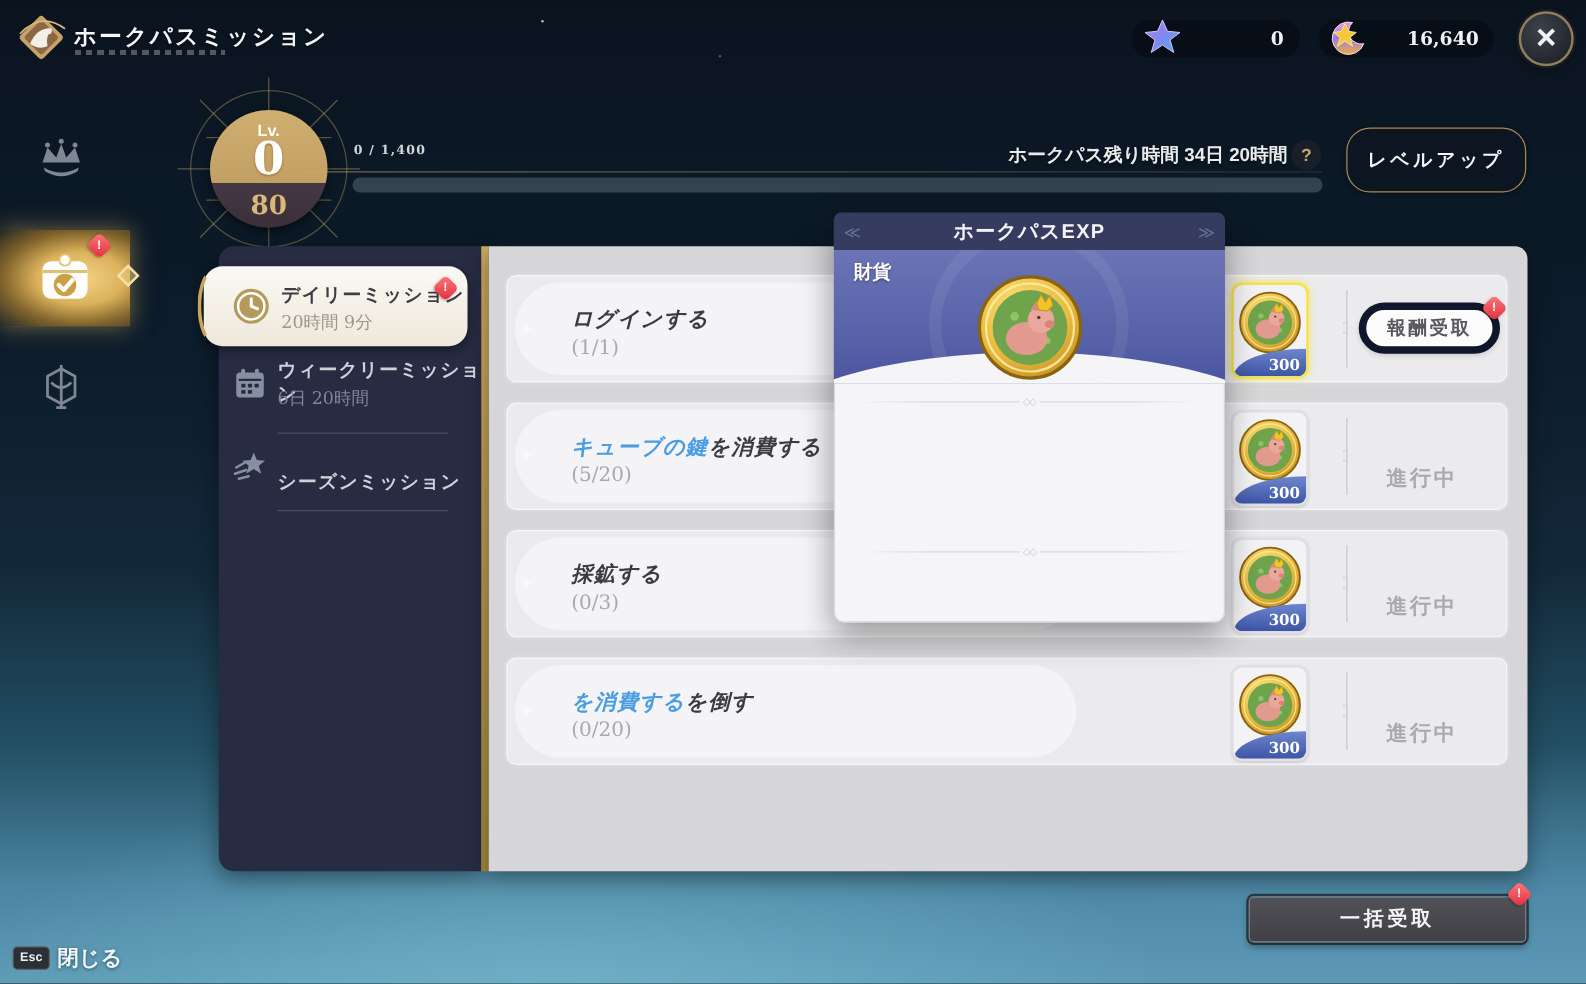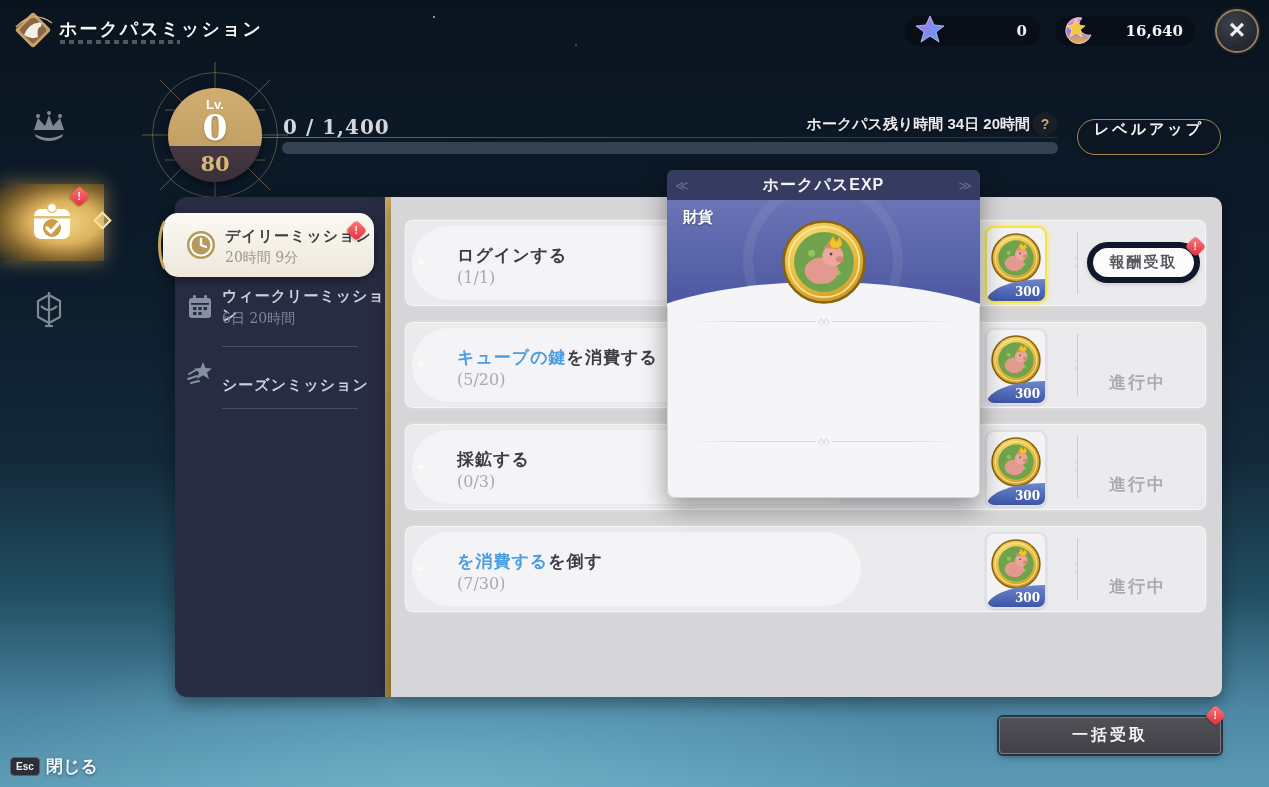--- a/index.html
+++ b/index.html
@@ -22,21 +22,21 @@
   
   .pill{position:absolute;height:30px;border-radius:15px;background:rgba(8,13,22,0.78);
     display:flex;align-items:center;}
   .pill .val{color:#f2f2f4;font-size:15px;font-weight:bold;}
   
   .mrow{position:absolute;left:403px;width:805px;height:90px;background:#ebebee;
     border:2px solid #dadadd;border-radius:10px;box-shadow:inset 0 0 0 1px rgba(255,255,255,0.6);}
   .mrow .blob{position:absolute;left:7px;top:6px;bottom:6px;width:56%;background:#f4f4f6;
     border-radius:42px;}
   .mrow .spark{position:absolute;left:11px;top:50%;transform:translateY(-50%);color:#fbfbfd;font-size:12px;}
-  .mrow .title{position:absolute;left:52px;top:24px;font-size:17px;font-weight:bold;color:#3b3b43;letter-spacing:1px;}
+  .mrow .title{position:absolute;left:52px;top:24px;font-size:17px;font-weight:bold;color:#3b3b43;letter-spacing:1px;font-style:italic;}
   .mrow .title .lnk{color:#4a9de2;}
   .mrow .count{position:absolute;left:52px;top:48px;font-size:16px;color:#a8a8ae;}
   .mrow .status{position:absolute;left:672px;right:8px;top:0;bottom:0;display:flex;align-items:center;justify-content:center;
     color:#a9a9af;font-size:17px;font-weight:bold;letter-spacing:2px;margin-top:34px;}
   .vline{position:absolute;left:672px;top:12px;bottom:12px;width:1px;background:#c9c9cd;}
   .vline i{position:absolute;left:-3px;top:50%;transform:translateY(-50%);font-style:normal;color:#bdbdc2;font-size:8px;line-height:1;}
   
   .reward{position:absolute;left:580px;top:6px;width:62px;height:77px;border-radius:9px;
     background:#f3f2f4;border:2px solid #e0e0e4;overflow:hidden;box-shadow:0 1px 2px rgba(0,0,0,0.12);text-align:center;}
   .reward.hot{border:2px solid #f6e34b;box-shadow:0 0 6px rgba(246,227,75,0.8);}
@@ -125,31 +125,31 @@
     </g>
   </svg>
   <div class="abs" style="left:168px;top:88px;width:94px;height:94px;border-radius:50%;
        background:linear-gradient(180deg,#cfae70 0%,#c3a164 60%,#c3a164 62%,#453844 62%,#3a3039 100%);
        box-shadow:0 3px 8px rgba(0,0,0,0.5);">
     <div class="abs" style="left:0;right:0;top:9px;text-align:center;color:#fdfdfb;font-size:13px;font-weight:bold;">Lv.</div>
     <div class="serif abs" style="left:0;right:0;top:18px;text-align:center;color:#ffffff;font-size:36px;font-weight:bold;text-shadow:0 1px 2px rgba(120,90,30,0.7);">0</div>
     <div class="serif abs" style="left:0;right:0;top:63px;text-align:center;color:#d9b87a;font-size:21px;font-weight:bold;">80</div>
   </div>
 
-  <div class="serif abs" style="left:283px;top:115px;color:#d3d6da;font-size:20px;font-weight:bold;letter-spacing:1px;">0 / 1,400</div>
+  <div class="serif abs" style="left:283px;top:115px;color:#d3d6da;font-size:10px;font-weight:bold;letter-spacing:1px;">0 / 1,400</div>
   <div class="abs" style="left:240px;top:137px;width:818px;height:1px;background:linear-gradient(90deg,rgba(200,170,110,0.55),rgba(200,170,110,0.15));"></div>
   <div class="abs" style="left:282px;top:142px;width:776px;height:12px;border-radius:6px;background:rgba(150,165,180,0.30);"></div>
 
   <div class="abs" style="left:785px;top:115px;width:245px;text-align:right;color:#e9eaec;font-size:15px;font-weight:bold;text-shadow:0 1px 2px rgba(0,0,0,0.5);">ホークパス残り時間 34日 20時間</div>
   <div class="abs" style="left:1033px;top:112px;width:24px;height:24px;border-radius:50%;background:rgba(28,32,42,0.85);
        display:flex;align-items:center;justify-content:center;cursor:pointer;">
     <span style="color:#c9a765;font-size:14px;font-weight:bold;">?</span>
   </div>
-  <div class="abs" style="left:1077px;top:119px;width:144px;height:36px;border-radius:19px;background:rgba(14,19,29,0.40);
-       border:1px solid #a28a54;display:flex;align-items:flex-start;justify-content:center;cursor:pointer;box-shadow:0 1px 4px rgba(0,0,0,0.4);">
+  <div class="abs" style="left:1077px;top:102px;width:144px;height:52px;border-radius:19px;background:rgba(14,19,29,0.40);
+       border:1px solid #a28a54;display:flex;align-items:center;justify-content:center;cursor:pointer;box-shadow:0 1px 4px rgba(0,0,0,0.4);">
     <span style="color:#f4f5f6;font-size:15px;font-weight:bold;letter-spacing:3px;">レベルアップ</span>
   </div>
 
   <div class="abs" style="left:26px;top:108px;width:46px;height:46px;cursor:pointer;">
     <svg width="46" height="46" viewBox="0 0 46 46">
       <g fill="#7f8792">
         <path d="M8 22 L12 10 L19 18 L23 7 L27 18 L34 10 L38 22 Z"></path>
         <circle cx="12" cy="8" r="2"></circle>
           <circle cx="23" cy="5" r="2"></circle>
           <circle cx="34" cy="8" r="2"></circle>
@@ -337,21 +337,21 @@
     <div class="vline">
         <i>◦<br>◦</i>
       </div>
     <div class="status">進行中</div>
   </div>
 
   <div class="mrow" style="top:524px;">
     <div class="blob"></div>
     <div class="spark">✦</div>
     <div class="title"><span class="lnk">を消費する</span><span>を倒す</span></div>
-    <div class="count serif">(7/30)</div>
+    <div class="count serif">(0/20)</div>
     <div class="reward">
       <svg width="52" height="52" viewBox="-50 -50 100 100">
         <circle r="46" fill="url(#gold1)" stroke="#8a6310" stroke-width="3"></circle>
         <circle r="40" fill="none" stroke="#fdf0ae" stroke-width="2" opacity="0.8"></circle>
         <circle r="34" fill="#6fa34c"></circle>
         <circle cx="-14" cy="-10" r="4" fill="#92c766" opacity="0.9"></circle>
           <circle cx="16" cy="12" r="3" fill="#92c766" opacity="0.9"></circle>
         <ellipse cx="-3" cy="10" rx="19" ry="15" fill="#e29a8e"></ellipse>
         <circle cx="10" cy="-7" r="12" fill="#eaa89c"></circle>
         <path d="M0 -16 L6 -24 L10 -15 Z" fill="#d98a80"></path>

